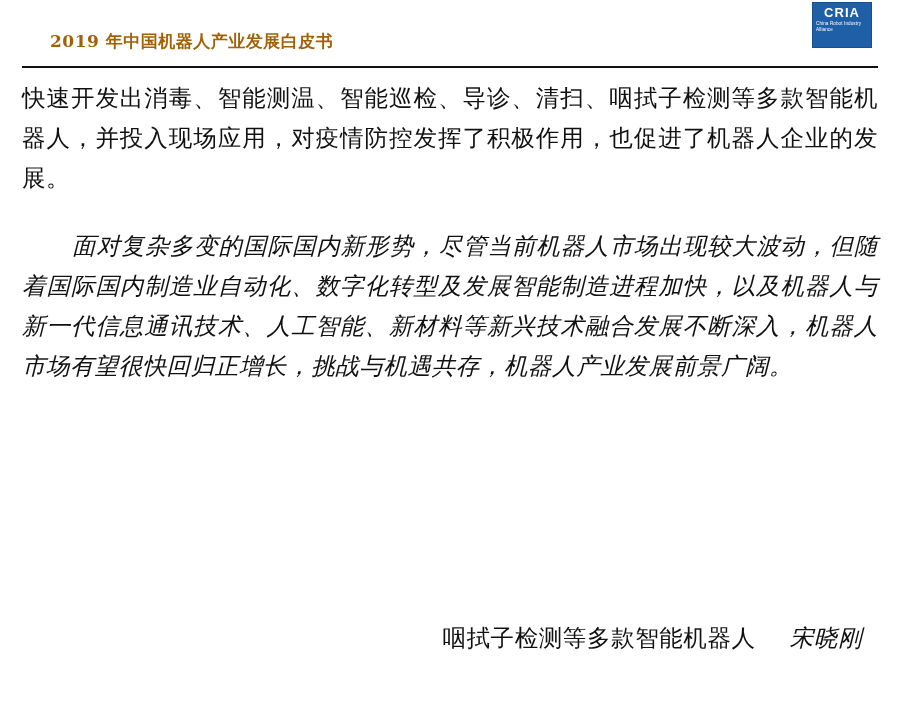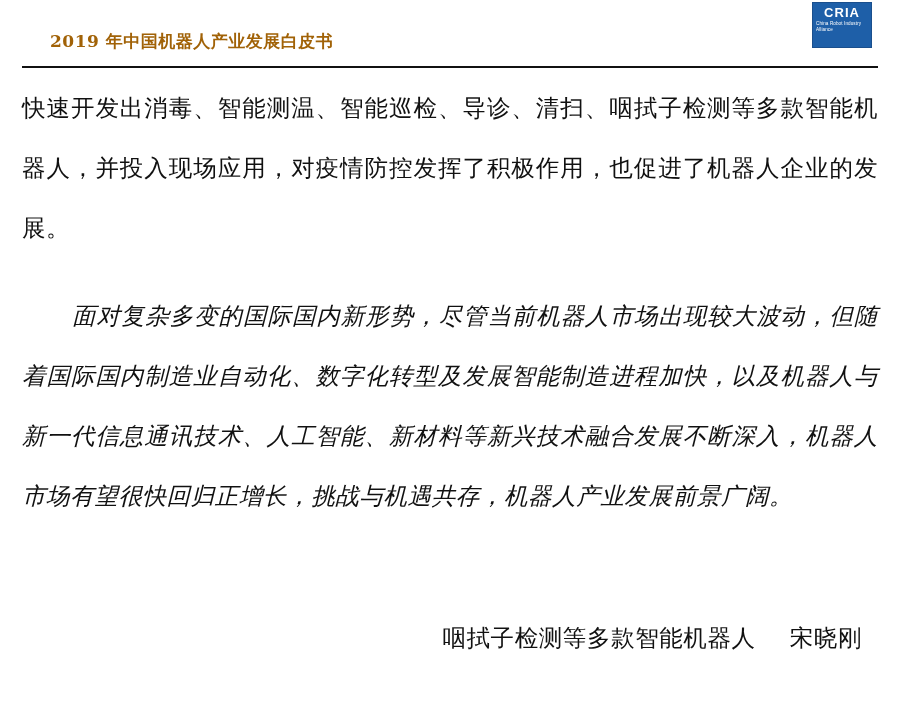--- a/index.html
+++ b/index.html
@@ -81,21 +81,21 @@
   
   .content {
     position: absolute;
     left: 22px;
     top: 78px;
     width: 856px;
   }
   .para {
     font-family: "DejaVu Serif", "Liberation Serif", serif;
     font-size: 23.5px;
-    line-height: 60px;
+    line-height: 40px;
     letter-spacing: 0.6px;
     text-align: justify;
     text-justify: inter-ideograph;
     color: #111111;
     margin: 0;
   }
   .para.indent {
     text-indent: 50px;
     margin-top: 28px;
     font-style: italic;
@@ -109,20 +109,21 @@
     top: 622px;
     text-align: right;
     font-family: "DejaVu Serif", "Liberation Serif", serif;
     font-size: 23.5px;
     letter-spacing: 0.6px;
     color: #111111;
     white-space: nowrap;
   }
   .signature .name {
     margin-left: 34px;
+    font-style: italic;
   }
 </style>
 </head>
 <body>
 
 <div class="page">
 
   <div class="header">
     <div class="header-title">2019 年中国机器人产业发展白皮书</div>
 

